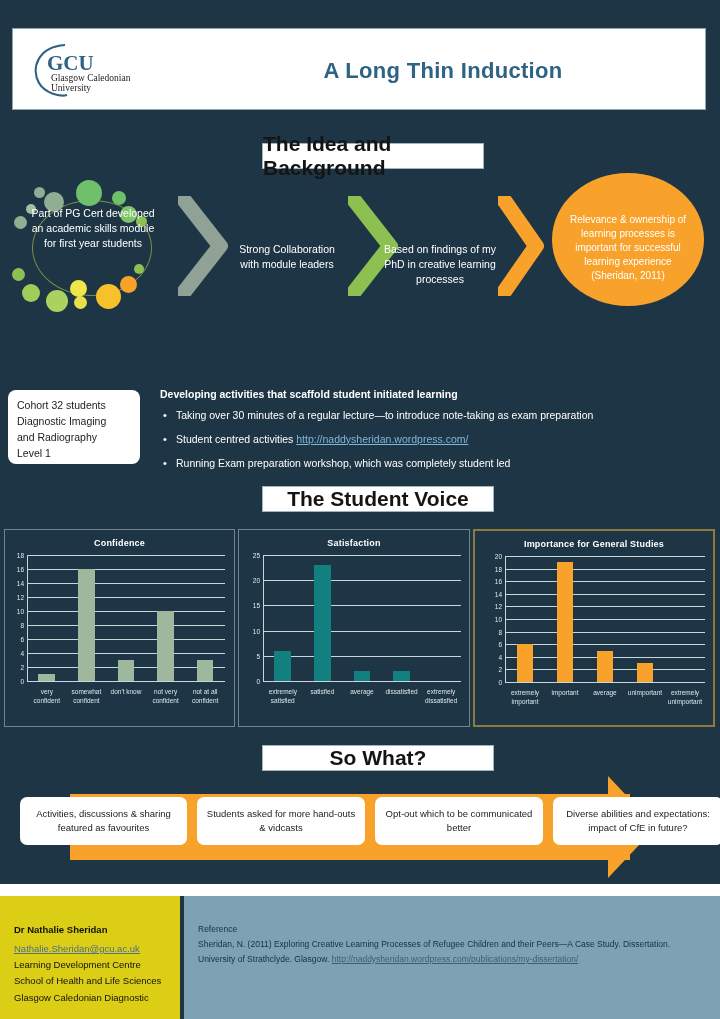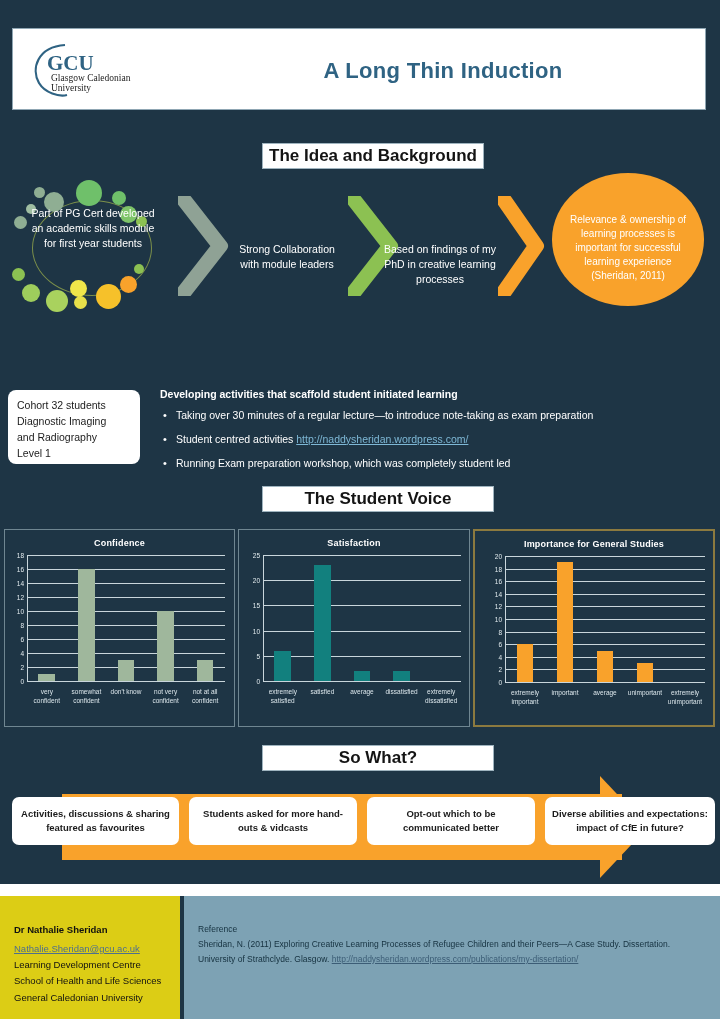--- a/index.html
+++ b/index.html
@@ -25,21 +25,21 @@
   }
   .title-line {
     color: #2f6383; font-weight: bold; font-size: 22px; letter-spacing: .3px;
     line-height: 1.25; white-space: nowrap;
   }
 
   
   .plaque {
     position: absolute; background: #ffffff; border: 1px solid #9fb4bf;
     display: flex; align-items: center; justify-content: center;
-    color: #141414; font-weight: bold; font-size: 17px;
+    color: #141414; font-weight: bold; font-size: 21px;
   }
   #plaque-idea   { left: 262px; top: 143px; width: 222px; height: 26px; }
   #plaque-ped    { left: 262px; top: 331px; width: 232px; height: 26px; }
   #plaque-voice  { left: 262px; top: 486px; width: 232px; height: 26px; text-align: right; }
   #plaque-so     { left: 262px; top: 745px; width: 232px; height: 26px; }
 
   
   .flow { position: absolute; left: 0; top: 172px; width: 720px; height: 148px; }
   .bubble-cluster { position: absolute; left: 8px; top: 8px; width: 170px; height: 132px; }
   .bubble { position: absolute; border-radius: 50%; }
@@ -113,21 +113,21 @@
   .xlabels { position: absolute; left: 0; width: 100%; display: flex; }
   #xlab-1 { top: 157px; left: 22px; width: 198px; }
   #xlab-2 { top: 157px; left: 24px; width: 198px; }
   #xlab-3 { top: 157px; left: 30px; width: 200px; }
   .xlabel {
     flex: 1; text-align: center; color: #dbe6eb; font-size: 6.5px; line-height: 1.45;
     padding: 0 1px;
   }
 
   
-  .sowhat { position: absolute; left: 4px; top: 776px; width: 634px; height: 102px; font-weight: bold; }
+  .sowhat { position: absolute; left: 12px; top: 776px; width: 634px; height: 102px; }
   .sw-arrow-body {
     position: absolute; left: 58px; top: 18px; width: 560px; height: 66px; background: #f9a22b;
   }
   .sw-arrow-head {
     position: absolute; left: 596px; top: 0; width: 0; height: 0;
     border-top: 51px solid transparent; border-bottom: 51px solid transparent;
     border-left: 48px solid #f9a22b;
   }
   .sw-card {
     position: absolute; top: 21px; height: 48px; background: #ffffff; border-radius: 7px;
@@ -428,21 +428,21 @@
     <div class="sw-card" id="sw-card-3">Diverse abilities and expectations: impact of CfE in future?</div>
   </div>
 
   <div class="footer-sep"></div>
 
   <div class="footer-author">
     <div class="author-name">Dr Nathalie Sheridan</div>
     <a class="author-email" href="#">Nathalie.Sheridan@gcu.ac.uk</a>
     <div class="author-line">Learning Development Centre</div>
     <div class="author-line">School of Health and Life Sciences</div>
-    <div class="author-line">General Caledonian University</div>
+    <div class="author-line">Glasgow Caledonian Diagnostic</div>
   </div>
 
   <div class="footer-ref">
     <div class="ref-head">Reference</div>
     <div class="ref-body"><span>Sheridan, N. (2011) Exploring Creative Learning Processes of Refugee Children and their Peers—A Case Study. Dissertation. University of Strathclyde. Glasgow. </span><a class="ref-link" href="#">http://naddysheridan.wordpress.com/publications/my-dissertation/</a></div>
   </div>
 
 </div>
 
 </body></html>

